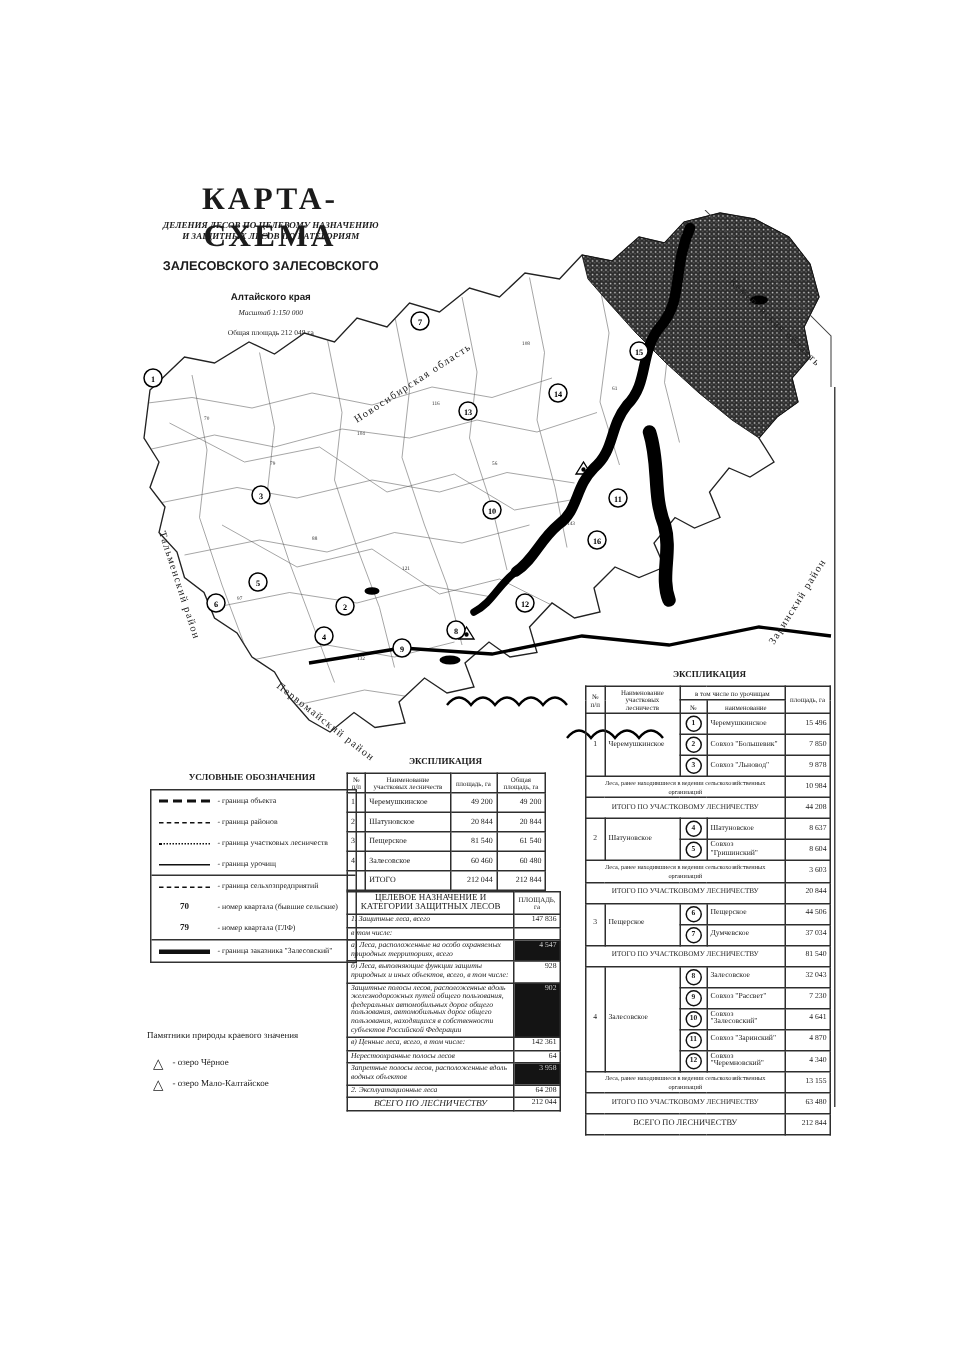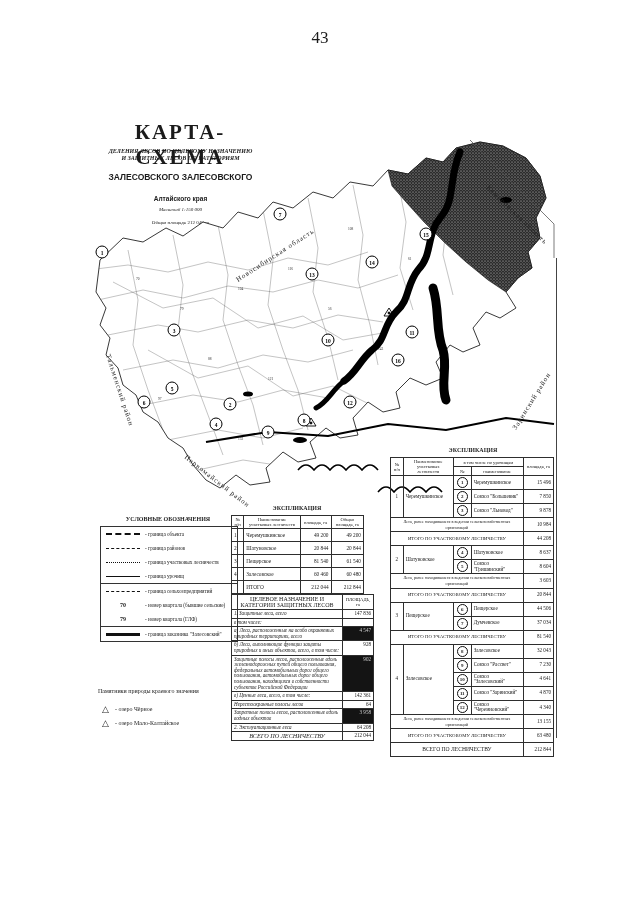--- a/index.html
+++ b/index.html
@@ -56,21 +56,20 @@
   svg text{font-family:"Liberation Serif",serif;}
   .maplabel{font-size:7px;letter-spacing:1px;fill:#222;}
   .qnum{font-size:3.5px;fill:#333;}
   .mnum{font-size:5.5px;font-weight:bold;fill:#000;}
 </style>
 </head>
 <body>
 
 <div class="page">
 
-  <div class="abs pageno">43</div>
 
   <div class="abs t-main">КАРТА-СХЕМА</div>
   <div class="abs t-sub">
     <div>ДЕЛЕНИЯ ЛЕСОВ ПО ЦЕЛЕВОМУ НАЗНАЧЕНИЮ</div>
     <div>И ЗАЩИТНЫХ ЛЕСОВ ПО КАТЕГОРИЯМ</div>
   </div>
   <div class="abs t-forest">ЗАЛЕСОВСКОГО ЗАЛЕСОВСКОГО</div>
   <div class="abs t-region">Алтайского края</div>
   <div class="abs t-scale">Масштаб 1:150 000</div>
   <div class="abs t-area">Общая площадь 212 048 га</div>

